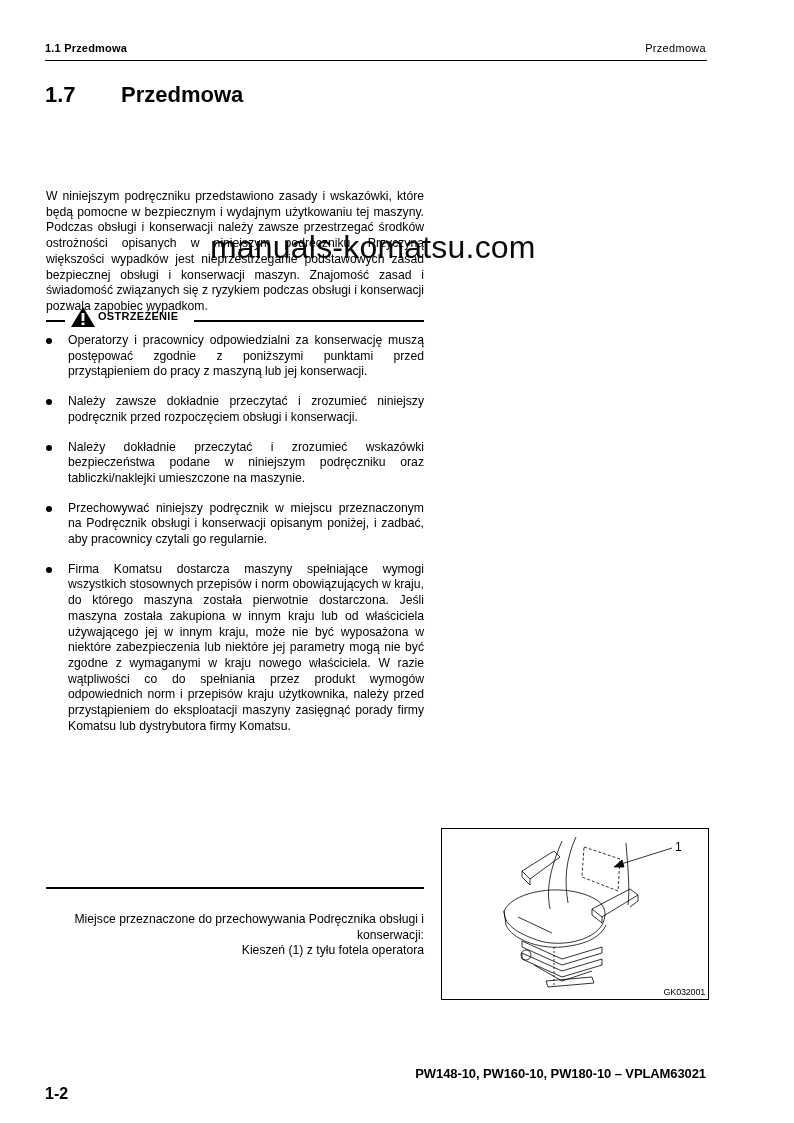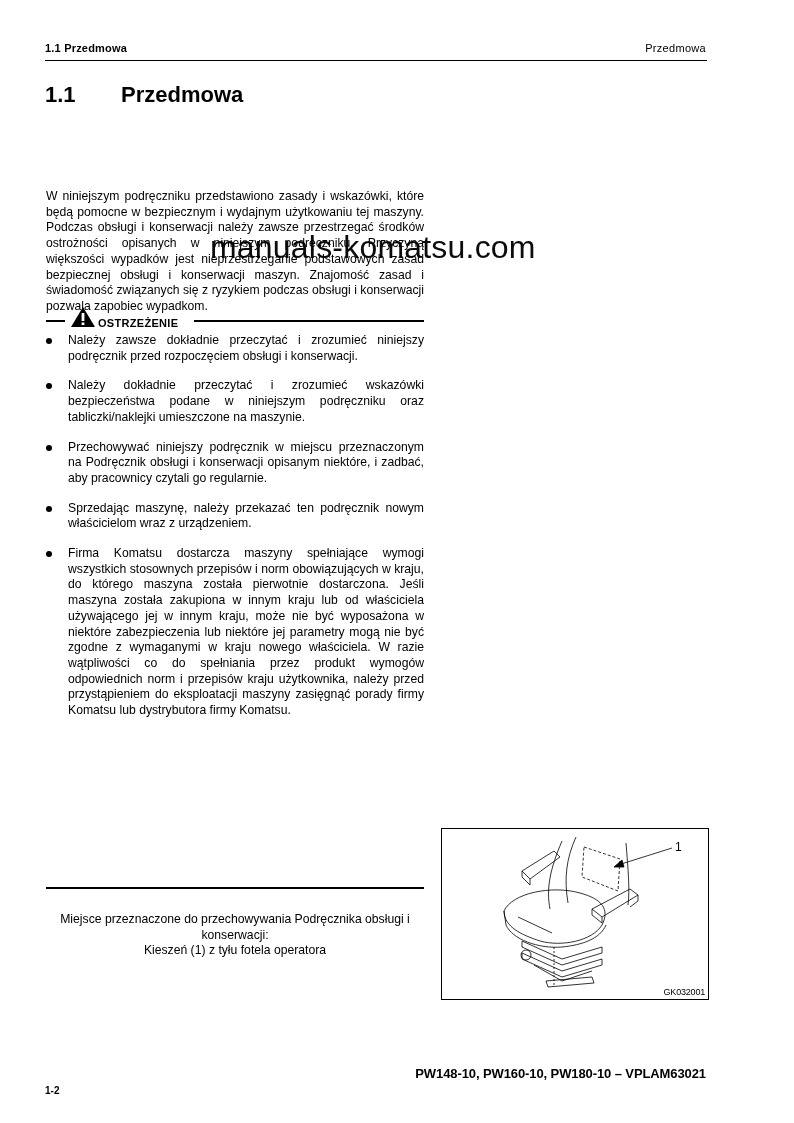--- a/index.html
+++ b/index.html
@@ -8,66 +8,66 @@
     .hdr-left { position: absolute; left: 45px; top: 42px; font-size: 11px; font-weight: bold; letter-spacing: 0.2px; }
     .hdr-right { position: absolute; right: 88px; top: 42px; font-size: 11px; letter-spacing: 0.3px; }
     .hdr-rule { position: absolute; left: 45px; top: 60px; width: 662px; height: 0; border-top: 1.5px solid #000; }
     .title { position: absolute; left: 45px; top: 82px; font-size: 22px; font-weight: bold; }
     .title .num { display: inline-block; width: 76px; }
     .col { position: absolute; left: 46px; width: 378px; font-size: 12.2px; line-height: 15.7px; text-align: justify; }
     .intro { top: 141px; margin-top: 48px; }
     .warn-head { position: absolute; left: 46px; top: 306px; width: 378px; height: 20px; }
     .warn-head .l1 { position: absolute; left: 0; top: 14px; width: 19px; border-top: 2px solid #000; }
     .warn-head .tri { position: absolute; left: 24px; top: 0; }
-    .warn-head .lbl { position: absolute; left: 52px; top: 11px; font-size: 11px; font-weight: bold; letter-spacing: 0.3px; }
+    .warn-head .lbl { position: absolute; left: 52px; top: 4px; font-size: 11px; font-weight: bold; letter-spacing: 0.3px; }
     .warn-head .l2 { position: absolute; left: 148px; top: 14px; right: 0; border-top: 2px solid #000; }
     .bullets { position: absolute; left: 46px; top: 333px; width: 378px; margin: 0; padding: 0; list-style: none; }
     .bullets li { position: relative; padding-left: 22px; font-size: 12.2px; line-height: 15.7px; text-align: justify; margin-bottom: 14px; }
     .bullets li .dot { position: absolute; left: 0; top: 5px; width: 6px; height: 6px; border-radius: 50%; background: #000; }
     .warn-end { position: absolute; left: 46px; top: 887px; width: 378px; border-top: 2px solid #000; }
-    .storage { top: 912px; text-align: center; }
+    .storage { top: 912px; text-align: right; }
     .figure { position: absolute; left: 441px; top: 828px; width: 266px; height: 170px; border: 1px solid #000; background: #fff; }
     .figure svg { position: absolute; left: 0; top: 0; }
     .fig-label { position: absolute; left: 233px; top: 11px; font-size: 12px; }
     .fig-code { position: absolute; right: 3px; bottom: 2px; font-size: 9px; letter-spacing: -0.2px; }
     .watermark { position: absolute; left: 210px; top: 229px; font-size: 32px; color: #000; opacity: 0.95; letter-spacing: 0.2px; }
-    .foot-left { position: absolute; left: 45px; top: 1085px; font-size: 10px; font-weight: bold; }
+    .foot-left { position: absolute; left: 45px; top: 1085px; font-size: 16px; font-weight: bold; }
     .foot-right { position: absolute; right: 88px; top: 1066px; font-size: 13px; font-weight: bold; letter-spacing: -0.1px; }
   </style>
 </head>
 <body>
 
 <div class="hdr-left">1.1  Przedmowa</div>
 <div class="hdr-right">Przedmowa</div>
 <div class="hdr-rule"></div>
 
 <div class="title">
-  <span class="num">1.1</span><span>Przedmowa</span>
+  <span class="num">1.7</span><span>Przedmowa</span>
 </div>
 
 <div class="col intro">W niniejszym podręczniku przedstawiono zasady i wskazówki, które będą pomocne w bezpiecznym i wydajnym użytkowaniu tej maszyny. Podczas obsługi i konserwacji należy zawsze przestrzegać środków ostrożności opisanych w niniejszym podręczniku. Przyczyną większości wypadków jest nieprzestrzeganie podstawowych zasad bezpiecznej obsługi i konserwacji maszyn. Znajomość zasad i świadomość związanych się z ryzykiem podczas obsługi i konserwacji pozwala zapobiec wypadkom.</div>
 
 <div class="watermark">manuals-komatsu.com</div>
 
 <div class="warn-head">
   <div class="l1"></div>
   <svg class="tri" width="26" height="22" viewBox="0 0 26 22">
     <polygon points="13,1 25,21 1,21" fill="#000"></polygon>
     <rect x="11.6" y="7" width="2.8" height="8" fill="#fff"></rect>
     <rect x="11.6" y="16.5" width="2.8" height="2.6" fill="#fff"></rect>
   </svg>
   <span class="lbl">OSTRZEŻENIE</span>
   <div class="l2"></div>
 </div>
 
 <ul class="bullets">
+  <li><span class="dot"></span><span>Operatorzy i pracownicy odpowiedzialni za konserwację muszą postępować zgodnie z poniższymi punktami przed przystąpieniem do pracy z maszyną lub jej konserwacji.</span></li>
   <li><span class="dot"></span><span>Należy zawsze dokładnie przeczytać i zrozumieć niniejszy podręcznik przed rozpoczęciem obsługi i konserwacji.</span></li>
   <li><span class="dot"></span><span>Należy dokładnie przeczytać i zrozumieć wskazówki bezpieczeństwa podane w niniejszym podręczniku oraz tabliczki/naklejki umieszczone na maszynie.</span></li>
-  <li><span class="dot"></span><span>Przechowywać niniejszy podręcznik w miejscu przeznaczonym na Podręcznik obsługi i konserwacji opisanym niektóre, i zadbać, aby pracownicy czytali go regularnie.</span></li>
-  <li><span class="dot"></span><span>Sprzedając maszynę, należy przekazać ten podręcznik nowym właścicielom wraz z urządzeniem.</span></li>
+  <li><span class="dot"></span><span>Przechowywać niniejszy podręcznik w miejscu przeznaczonym na Podręcznik obsługi i konserwacji opisanym poniżej, i zadbać, aby pracownicy czytali go regularnie.</span></li>
   <li><span class="dot"></span><span>Firma Komatsu dostarcza maszyny spełniające wymogi wszystkich stosownych przepisów i norm obowiązujących w kraju, do którego maszyna została pierwotnie dostarczona. Jeśli maszyna została zakupiona w innym kraju lub od właściciela używającego jej w innym kraju, może nie być wyposażona w niektóre zabezpieczenia lub niektóre jej parametry mogą nie być zgodne z wymaganymi w kraju nowego właściciela. W razie wątpliwości co do spełniania przez produkt wymogów odpowiednich norm i przepisów kraju użytkownika, należy przed przystąpieniem do eksploatacji maszyny zasięgnąć porady firmy Komatsu lub dystrybutora firmy Komatsu.</span></li>
 </ul>
 
 <div class="warn-end"></div>
 
 <div class="col storage">
   <div>Miejsce przeznaczone do przechowywania Podręcznika obsługi i konserwacji:</div>
   <div>Kieszeń (1) z tyłu fotela operatora</div>
 </div>
 

